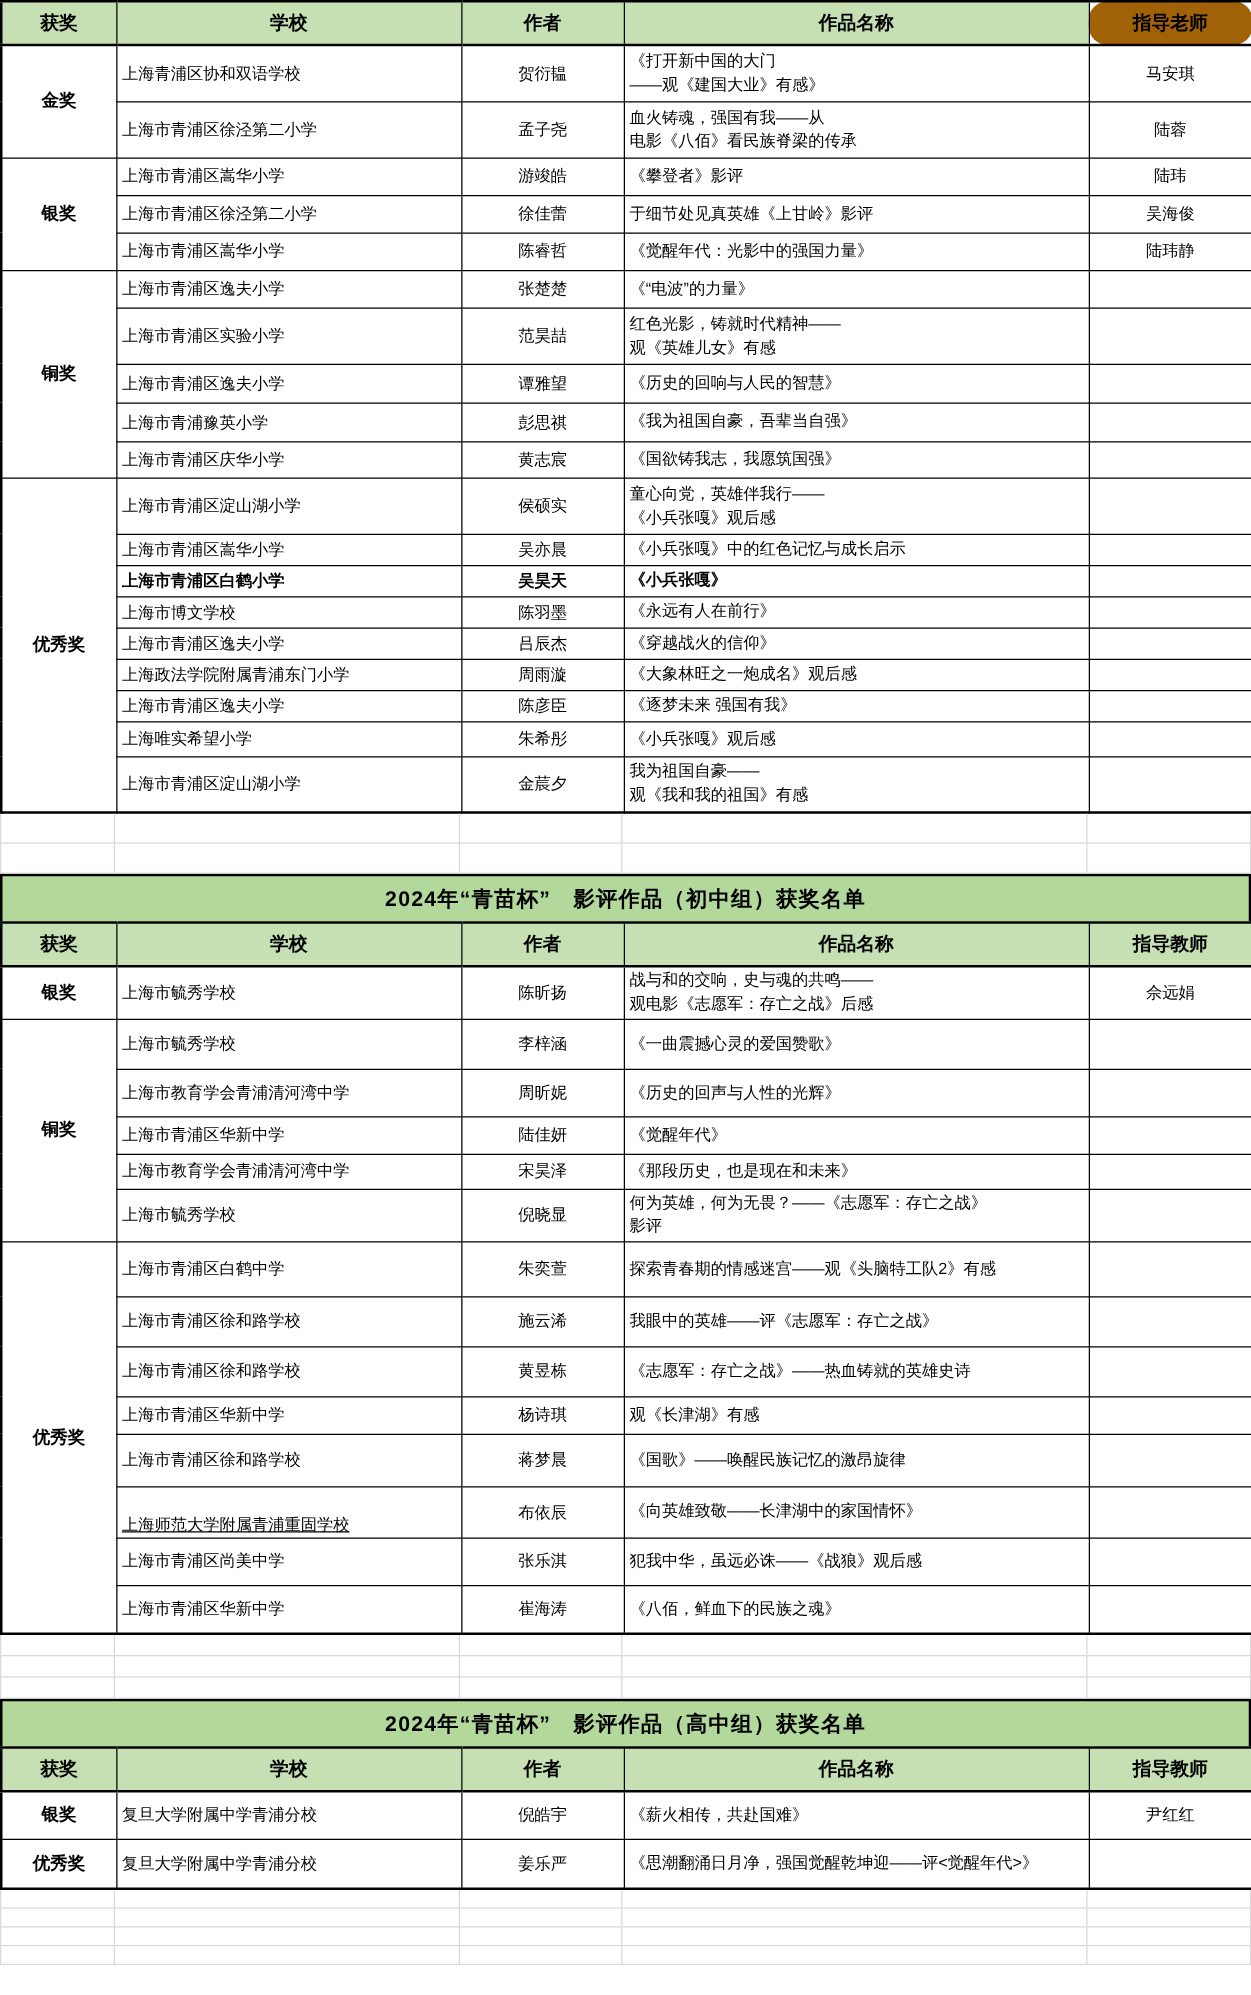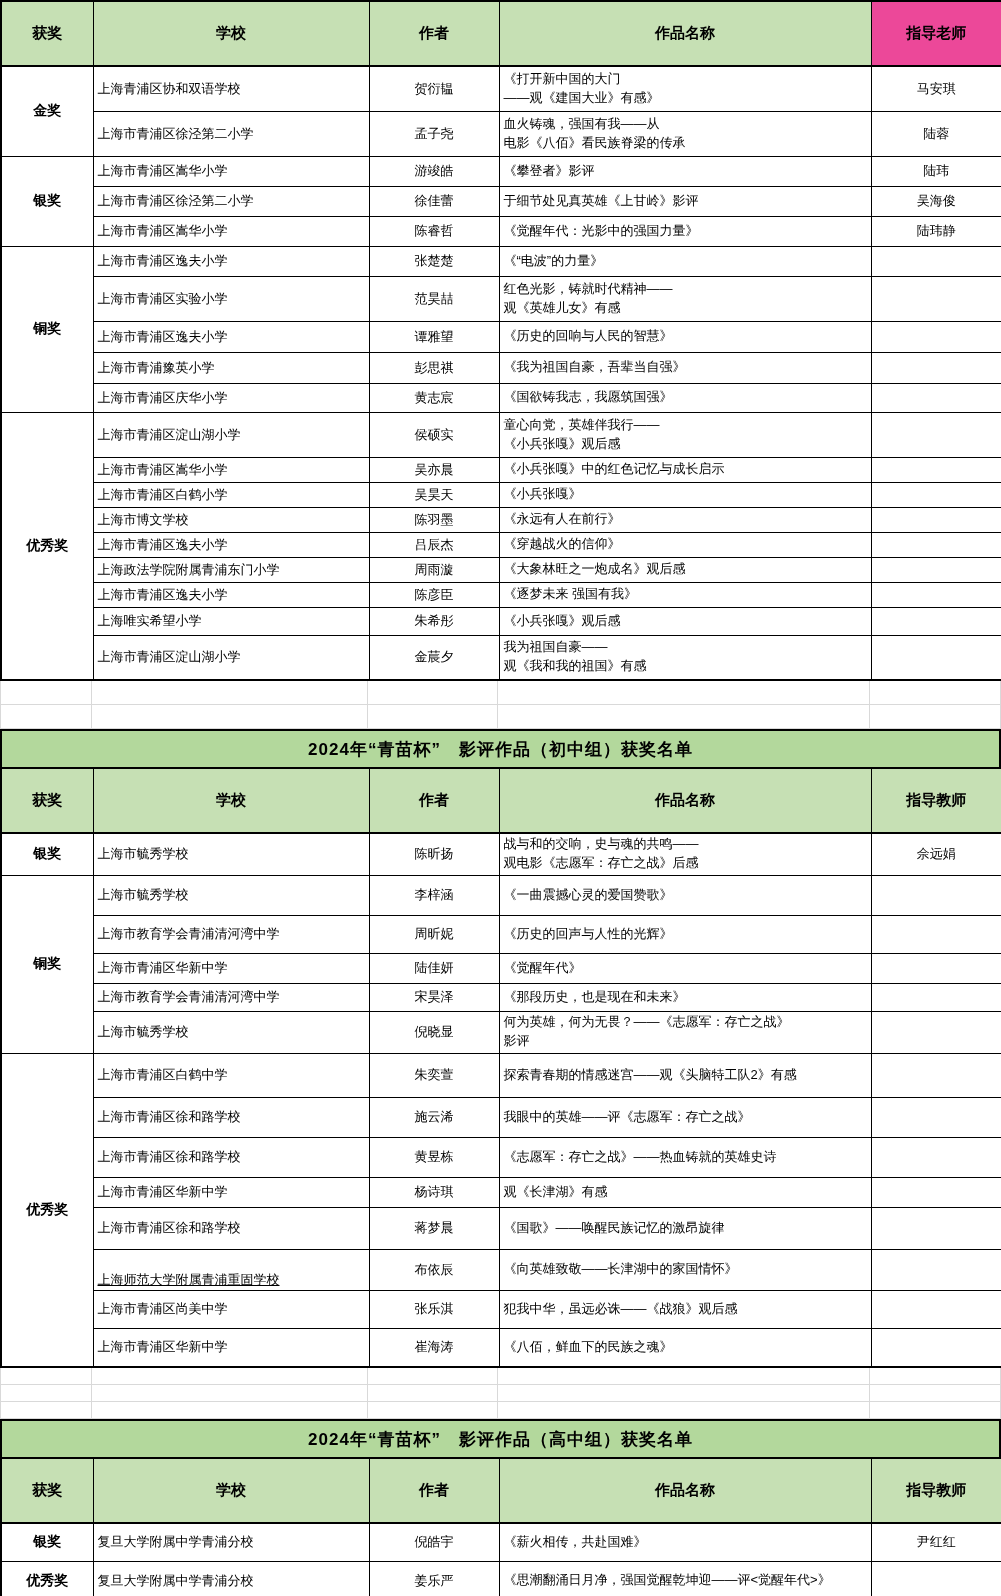--- a/index.html
+++ b/index.html
@@ -5,21 +5,21 @@
   html,body{margin:0;padding:0;background:#ffffff;}
   .sheet{width:1001px;font-family:"Liberation Sans",sans-serif;color:#000;}
   .title-bar{
     height:38px;display:flex;align-items:center;justify-content:center;
     font-weight:bold;font-size:17px;letter-spacing:1px;
     border:2px solid #000;border-bottom:none;box-sizing:border-box;
   }
   table.grid{border-collapse:collapse;table-layout:fixed;width:1001px;border:2px solid #000;}
   .grid th{
     border:1px solid #000;border-top:2px solid #000;border-bottom:2px solid #000;
-    font-size:15px;font-weight:bold;height:33px;padding:15px;text-align:center;margin-top:43px;
+    font-size:15px;font-weight:bold;height:33px;padding:0;text-align:center;margin-top:43px;
   }
   .grid td{
     border:1px solid #000;font-size:13px;padding:1px 4px;vertical-align:middle;
     overflow:hidden;box-sizing:border-box;
   }
   td.award{font-weight:bold;text-align:center;font-size:14px;padding:1px 2px;}
   td.school{text-align:left;}
   td.author{text-align:center;}
   td.work{text-align:left;white-space:pre-line;line-height:1.45;}
   td.teacher{text-align:center;}
@@ -41,21 +41,21 @@
           <col style="width: 130px;">
           <col style="width: 372px;">
           <col style="width: 131px;">
         </colgroup>
         <thead>
           <tr>
             <th style="background: rgb(198, 224, 180);">获奖</th>
             <th style="background: rgb(198, 224, 180);">学校</th>
             <th style="background: rgb(198, 224, 180);">作者</th>
             <th style="background: rgb(198, 224, 180);">作品名称</th>
-            <th style="background: #ec4899;">指导老师</th>
+            <th style="background: #a16207; border-radius: 15px;">指导老师</th>
           </tr>
         </thead>
         <tbody>
           <tr style="height: 45px;">
             <td class="award" rowspan="2">金奖</td>
             <td class="school">上海青浦区协和双语学校</td>
             <td class="author">贺衍韫</td>
             <td class="work">《打开新中国的大门
 ——观《建国大业》有感》</td>
             <td class="teacher">马安琪</td>
@@ -125,21 +125,21 @@
             <td class="work">童心向党，英雄伴我行——
 《小兵张嘎》观后感</td>
             <td class="teacher"></td>
           </tr>
           <tr style="height: 25px;">
             <td class="school">上海市青浦区嵩华小学</td>
             <td class="author">吴亦晨</td>
             <td class="work">《小兵张嘎》中的红色记忆与成长启示</td>
             <td class="teacher"></td>
           </tr>
-          <tr style="height: 25px;">
+          <tr style="height: 25px; font-weight: bold;">
             <td class="school">上海市青浦区白鹤小学</td>
             <td class="author">吴昊天</td>
             <td class="work">《小兵张嘎》</td>
             <td class="teacher"></td>
           </tr>
           <tr style="height: 25px;">
             <td class="school">上海市博文学校</td>
             <td class="author">陈羽墨</td>
             <td class="work">《永远有人在前行》</td>
             <td class="teacher"></td>

